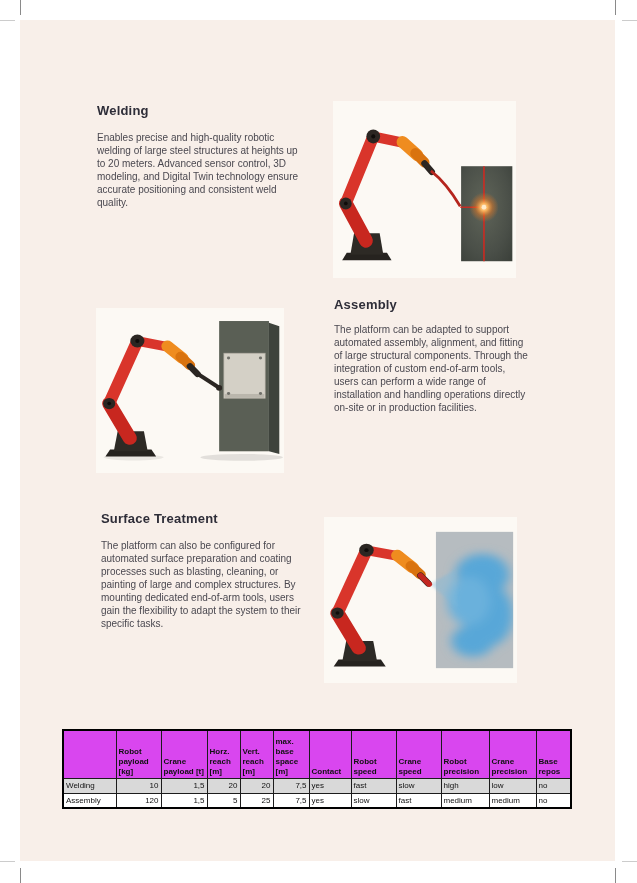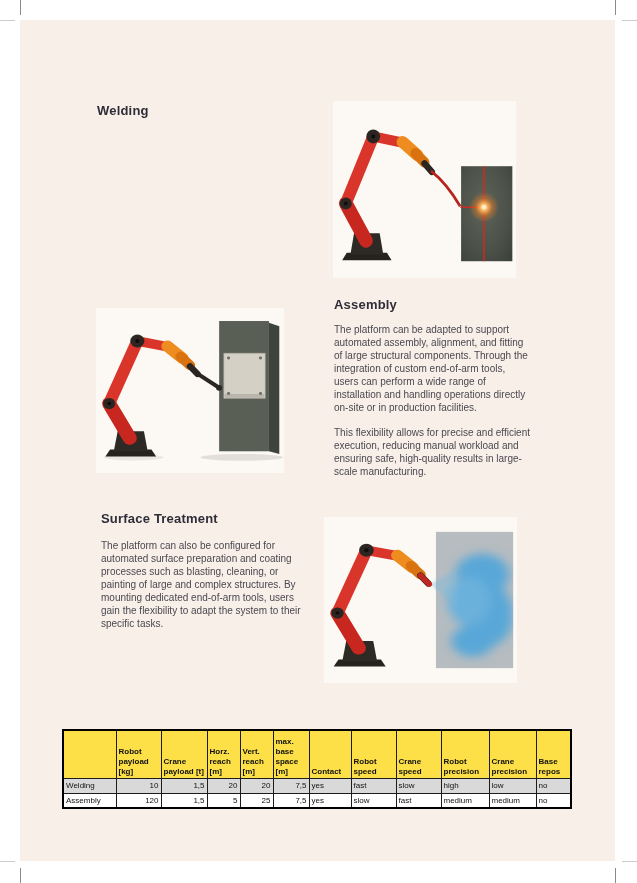--- a/index.html
+++ b/index.html
@@ -31,21 +31,21 @@
   .spec-table-wrap { position:absolute; left:42px; top:709px; }
   table.spec {
     border-collapse:collapse; table-layout:fixed; width:509px;
     background:#ffffff; border:2px solid #000; font-size:8px; color:#111;
   }
   table.spec th, table.spec td {
     border:1px solid #1c1c1c; padding:1px 2px; overflow:hidden; white-space:normal;
   }
   table.spec thead th {
     font-weight:bold; text-align:left; vertical-align:bottom;
-    height:48px; background:#fde047; line-height:1.25;
+    height:48px; background:#d946ef; line-height:1.25;
   }
   table.spec tbody tr { height:15px; }
   table.spec tbody tr:nth-child(odd) { background:#d9d9d9; }
   table.spec tbody tr:nth-child(even) { background:#ffffff; }
   td.num { text-align:right; }
   td.txt { text-align:left; }
   .defs-holder { position:absolute; width:0; height:0; overflow:hidden; }
 </style>
 </head>
 <body>
@@ -92,38 +92,38 @@
 <div class="crop h" style="left:622px; top:20px;"></div>
 <div class="crop h" style="left:0; top:861px;"></div>
 <div class="crop v" style="left:20px; top:868px;"></div>
 <div class="crop v" style="left:615px; top:868px;"></div>
 <div class="crop h" style="left:622px; top:861px;"></div>
 
 <div class="page">
 
   <h2 class="heading" style="left:77px; top:83px;">Welding</h2>
   <div class="textblock" style="left:77px; top:111px; width:208px;">
+    <p>Enables precise and high-quality robotic welding of large steel structures at heights up to 20 meters. Advanced sensor control, 3D modeling, and Digital Twin technology ensure accurate positioning and consistent weld quality.</p>
   </div>
 
   <div class="illus" style="left:313px; top:81px; width:183px; height:177px;">
     <svg viewBox="0 0 200 190" preserveAspectRatio="none">
       <rect x="140" y="70" width="56" height="102" fill="url(#panelGrad)"></rect>
       <line x1="165" y1="70" x2="165" y2="172" stroke="#e0231b" stroke-width="1.5"></line>
       <use href="#robot-arm"></use>
       <path d="M107,75 Q124,88 139,113" stroke="#b5251d" stroke-width="3" fill="none"></path>
       <line x1="139" y1="114" x2="165" y2="114" stroke="#e0231b" stroke-width="1.3"></line>
       <circle cx="165" cy="114" r="16" fill="url(#glowGrad)"></circle>
       <circle cx="165" cy="114" r="2.5" fill="#ffeccb"></circle>
     </svg>
   </div>
 
   <h2 class="heading" style="left:314px; top:277px;">Assembly</h2>
   <div class="textblock" style="left:314px; top:303px; width:198px;">
     <p>The platform can be adapted to support automated assembly, alignment, and fitting of large structural components. Through the integration of custom end-of-arm tools, users can perform a wide range of installation and handling operations directly on-site or in production facilities.</p>
-    <p>This flexibility allows for precise and efficient execution, reducing manual workload and ensuring safe, high-quality results in large-scale manufacturing.</p>
   </div>
 
   <div class="illus" style="left:76px; top:288px; width:188px; height:165px;">
     <svg viewBox="0 0 200 190" preserveAspectRatio="none">
       <ellipse cx="155" cy="172" rx="44" ry="4" fill="rgba(0,0,0,0.10)"></ellipse>
       <ellipse cx="40" cy="172" rx="32" ry="3.5" fill="rgba(0,0,0,0.07)"></ellipse>
       <polygon points="184,17 195,21 195,168 184,165" fill="#3e433c"></polygon>
       <rect x="131" y="15" width="53" height="150" fill="#5a5f55"></rect>
       <rect x="136" y="52" width="44" height="52" fill="#d4d0c6" stroke="#a6a298" stroke-width="0.7"></rect>
       <rect x="137" y="99" width="42" height="4.5" fill="#bab6ac"></rect>

